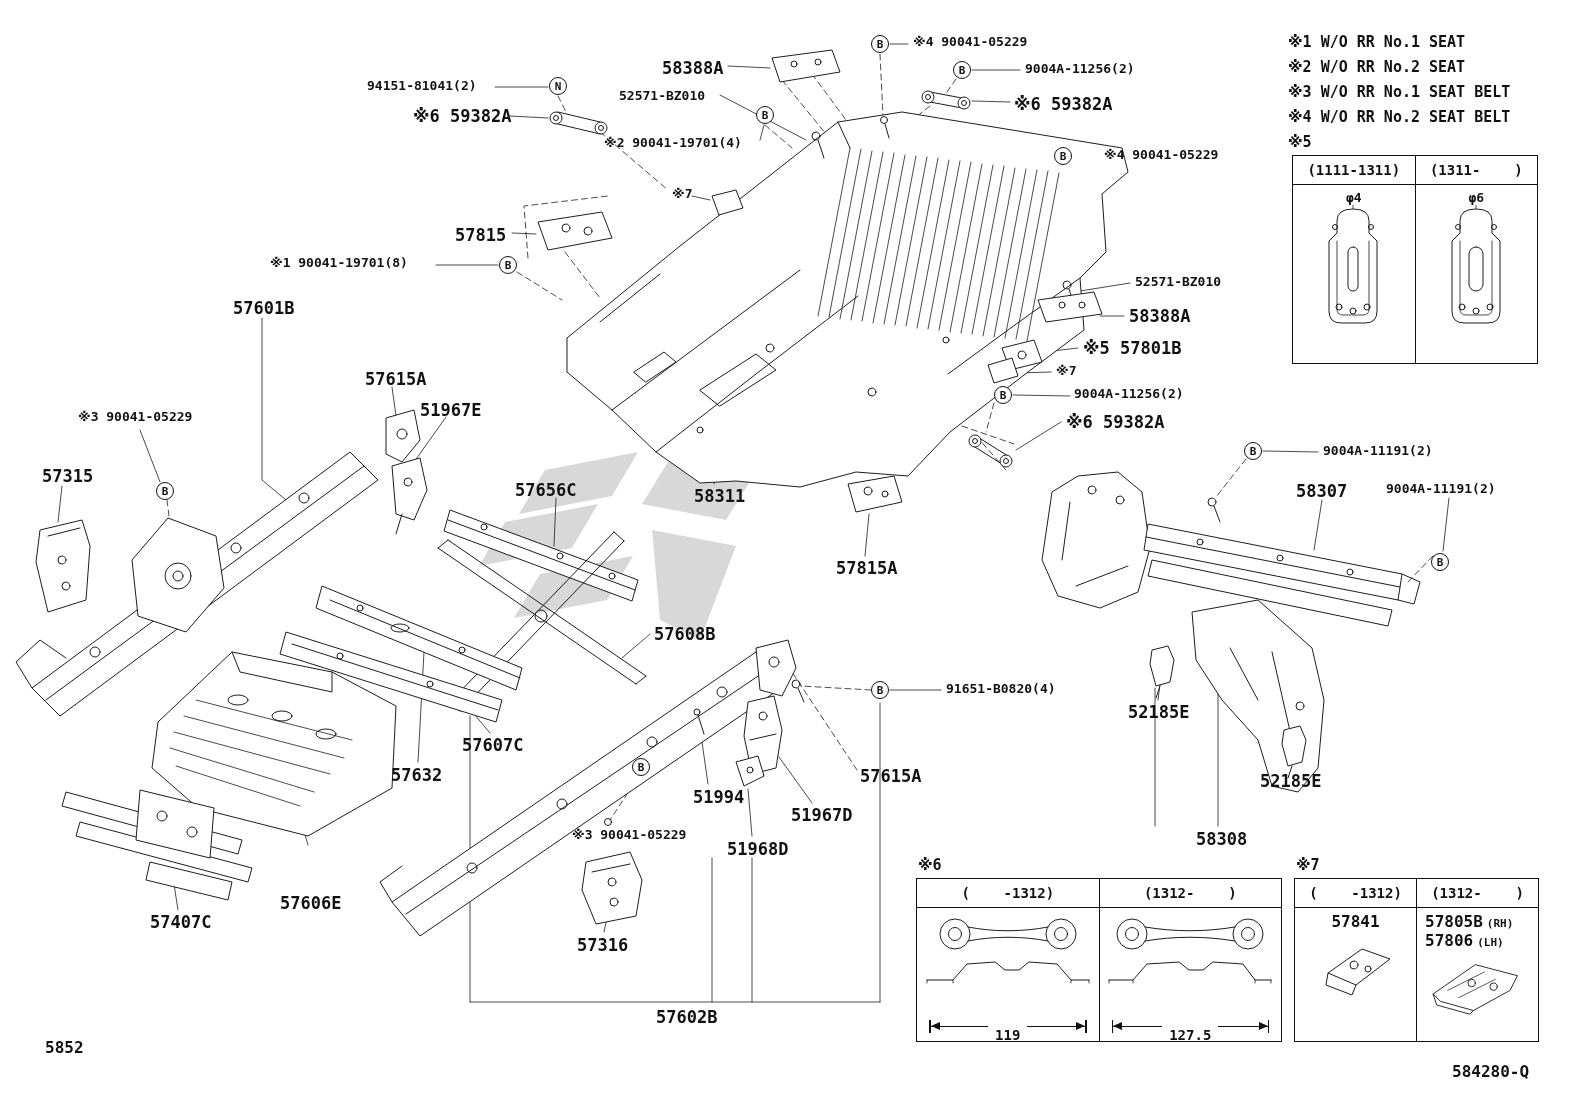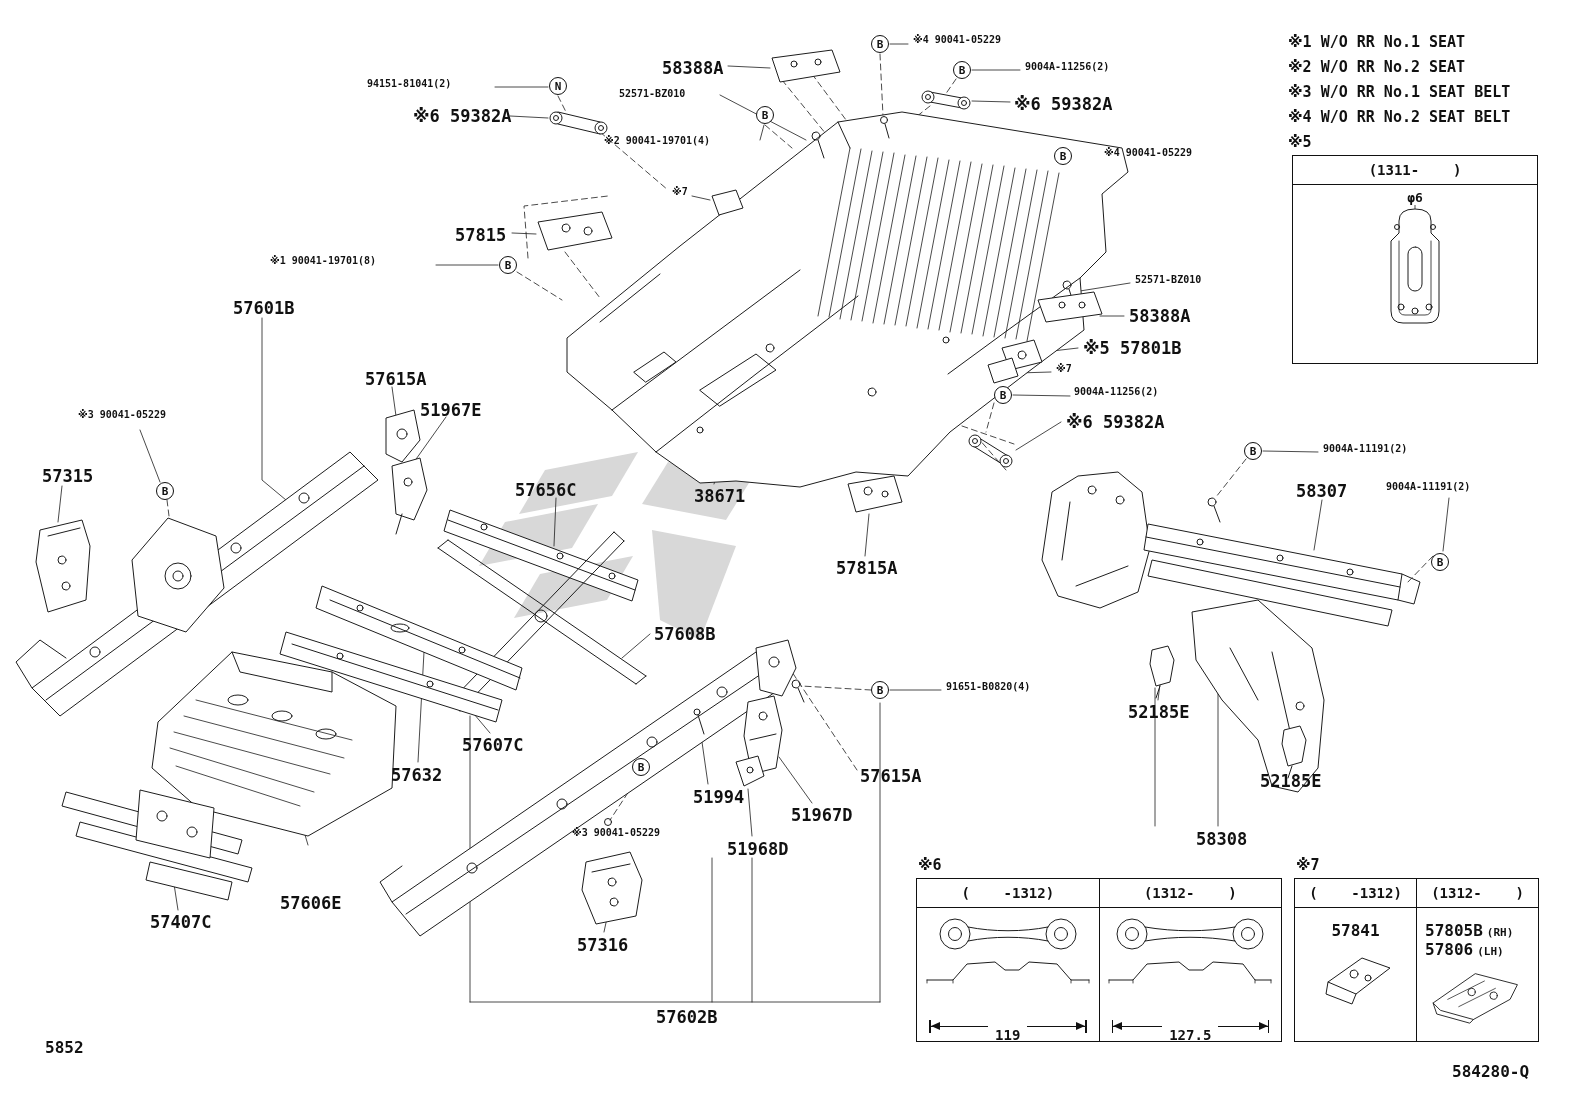--- a/index.html
+++ b/index.html
@@ -7,21 +7,21 @@
   body { position:relative; overflow:hidden; font-family:"DejaVu Sans Mono","DejaVu Sans",monospace; color:#111; }
   svg.drawing { position:absolute; left:0; top:0; z-index:1; }
   svg .ln { stroke:#1d1d1d; fill:none; stroke-width:1; stroke-linejoin:round; stroke-linecap:round; }
   svg .fw { stroke:#1d1d1d; fill:#ffffff; stroke-width:1; stroke-linejoin:round; }
   svg .dash { stroke-dasharray:6 4; }
   svg .thin { stroke-width:0.8; }
 
   #labels-layer { position:absolute; inset:0; z-index:3; pointer-events:none; }
   .part-label { position:absolute; white-space:nowrap; font-weight:bold; color:#111; }
   .part-label.lg { font-size:17px; }
-  .part-label.sm { font-size:10px; }
+  .part-label.sm { font-size:13px; }
   .circle-marker { position:absolute; width:18px; height:18px; border:1.6px solid #111; border-radius:50%;
                    font-size:11px; font-weight:bold; display:flex; align-items:center; justify-content:center;
                    background:#fff; z-index:3; }
 
   .legend { position:absolute; left:1288px; top:30px; z-index:4; }
   .legend-line { font-size:15px; font-weight:bold; line-height:25px; white-space:pre; }
 
   .spec-table { position:absolute; display:flex; border:1.6px solid #111; background:#fff; z-index:4; }
   .spec-col { flex:1; display:flex; flex-direction:column; min-width:0; }
   .spec-col + .spec-col { border-left:1.6px solid #111; }
@@ -45,21 +45,21 @@
   .dim-wing { flex:1; height:1.5px; background:#111; position:relative; }
   .dim-wing.l::before { content:""; position:absolute; left:0; top:-3.6px; border-top:4.5px solid transparent;
                         border-bottom:4.5px solid transparent; border-right:9px solid #111; }
   .dim-wing.r::after { content:""; position:absolute; right:0; top:-3.6px; border-top:4.5px solid transparent;
                        border-bottom:4.5px solid transparent; border-left:9px solid #111; }
   .dim-num { font-size:14px; font-weight:bold; padding:0 7px;margin-top:16px; }
 
   .t7-part-num { font-size:16px; font-weight:bold; }
   .t7-part-row { display:flex; align-items:baseline; gap:4px; align-self:flex-start; padding-left:8px; }
   .t7-part-suffix { font-size:11px; font-weight:bold; }
-  .t7 .spec-body { padding-top:4px;margin-top:9px; }
+  .t7 .spec-body { padding-top:4px; }
 
   .page-code { position:absolute; font-size:16px; font-weight:bold; z-index:4; }
   #code-left { left:45px; top:1038px; }
   #code-right { left:1452px; top:1062px; }
 </style>
 </head>
 <body>
 
 <svg class="drawing" width="1592" height="1099" viewBox="0 0 1592 1099">
 
@@ -408,21 +408,21 @@
     <div class="part-label sm" style="left: 1104px; top: 147px;">※4 90041-05229</div>
     <div class="part-label sm" style="left: 672px; top: 186px;">※7</div>
     <div class="part-label lg" style="left: 455px; top: 225px;">57815</div>
     <div class="part-label sm" style="left: 270px; top: 255px;">※1 90041-19701(8)</div>
     <div class="part-label lg" style="left: 233px; top: 298px;">57601B</div>
     <div class="part-label lg" style="left: 365px; top: 369px;">57615A</div>
     <div class="part-label lg" style="left: 420px; top: 400px;">51967E</div>
     <div class="part-label sm" style="left: 78px; top: 409px;">※3 90041-05229</div>
     <div class="part-label lg" style="left: 42px; top: 466px;">57315</div>
     <div class="part-label lg" style="left: 515px; top: 480px;">57656C</div>
-    <div class="part-label lg" style="left: 694px; top: 486px;">38671</div>
+    <div class="part-label lg" style="left: 694px; top: 486px;">58311</div>
     <div class="part-label sm" style="left: 1135px; top: 274px;">52571-BZ010</div>
     <div class="part-label lg" style="left: 1129px; top: 306px;">58388A</div>
     <div class="part-label lg" style="left: 1083px; top: 338px;">※5 57801B</div>
     <div class="part-label sm" style="left: 1056px; top: 363px;">※7</div>
     <div class="part-label sm" style="left: 1074px; top: 386px;">9004A-11256(2)</div>
     <div class="part-label lg" style="left: 1066px; top: 412px;">※6 59382A</div>
     <div class="part-label sm" style="left: 1323px; top: 443px;">9004A-11191(2)</div>
     <div class="part-label lg" style="left: 1296px; top: 481px;">58307</div>
     <div class="part-label sm" style="left: 1386px; top: 481px;">9004A-11191(2)</div>
     <div class="part-label lg" style="left: 836px; top: 558px;">57815A</div>
@@ -459,20 +459,37 @@
 <div class="legend">
   <div class="legend-line">※1 W/O RR No.1 SEAT</div>
   <div class="legend-line">※2 W/O RR No.2 SEAT</div>
   <div class="legend-line">※3 W/O RR No.1 SEAT BELT</div>
   <div class="legend-line">※4 W/O RR No.2 SEAT BELT</div>
   <div class="legend-line">※5</div>
 </div>
 
 <div class="spec-table t5">
   <div class="spec-col">
+    <div class="spec-head">(1111-1311)</div>
+    <div class="spec-body">
+      <span class="phi-label">φ4</span>
+      <svg width="121" height="168" viewBox="0 0 121 168">
+        <line class="ln thin" x1="60" y1="20" x2="60" y2="70"></line>
+        <path class="fw" d="M44,36 Q44,24 60,24 Q76,24 76,36 L76,48 L84,56 L84,126 Q84,138 72,138 L48,138 Q36,138 36,126 L36,56 L44,48 Z"></path>
+        <path class="ln thin" d="M44,56 L44,124 Q44,130 50,130 L70,130 Q76,130 76,124 L76,56"></path>
+        <rect class="ln" x="55" y="62" width="10" height="44" rx="5"></rect>
+        <circle class="ln" cx="46" cy="122" r="3"></circle>
+        <circle class="ln" cx="60" cy="126" r="3"></circle>
+        <circle class="ln" cx="74" cy="122" r="3"></circle>
+        <circle class="ln" cx="42" cy="42" r="2.5"></circle>
+        <circle class="ln" cx="78" cy="42" r="2.5"></circle>
+      </svg>
+    </div>
+  </div>
+  <div class="spec-col">
     <div class="spec-head">(1311-    )</div>
     <div class="spec-body">
       <span class="phi-label">φ6</span>
       <svg width="121" height="168" viewBox="0 0 121 168">
         <line class="ln thin" x1="60" y1="20" x2="60" y2="70"></line>
         <path class="fw" d="M44,36 Q44,24 60,24 Q76,24 76,36 L76,48 L84,56 L84,126 Q84,138 72,138 L48,138 Q36,138 36,126 L36,56 L44,48 Z"></path>
         <path class="ln thin" d="M44,56 L44,124 Q44,130 50,130 L70,130 Q76,130 76,124 L76,56"></path>
         <rect class="ln" x="53" y="62" width="14" height="44" rx="7"></rect>
         <circle class="ln" cx="46" cy="122" r="3"></circle>
         <circle class="ln" cx="60" cy="126" r="3"></circle>

